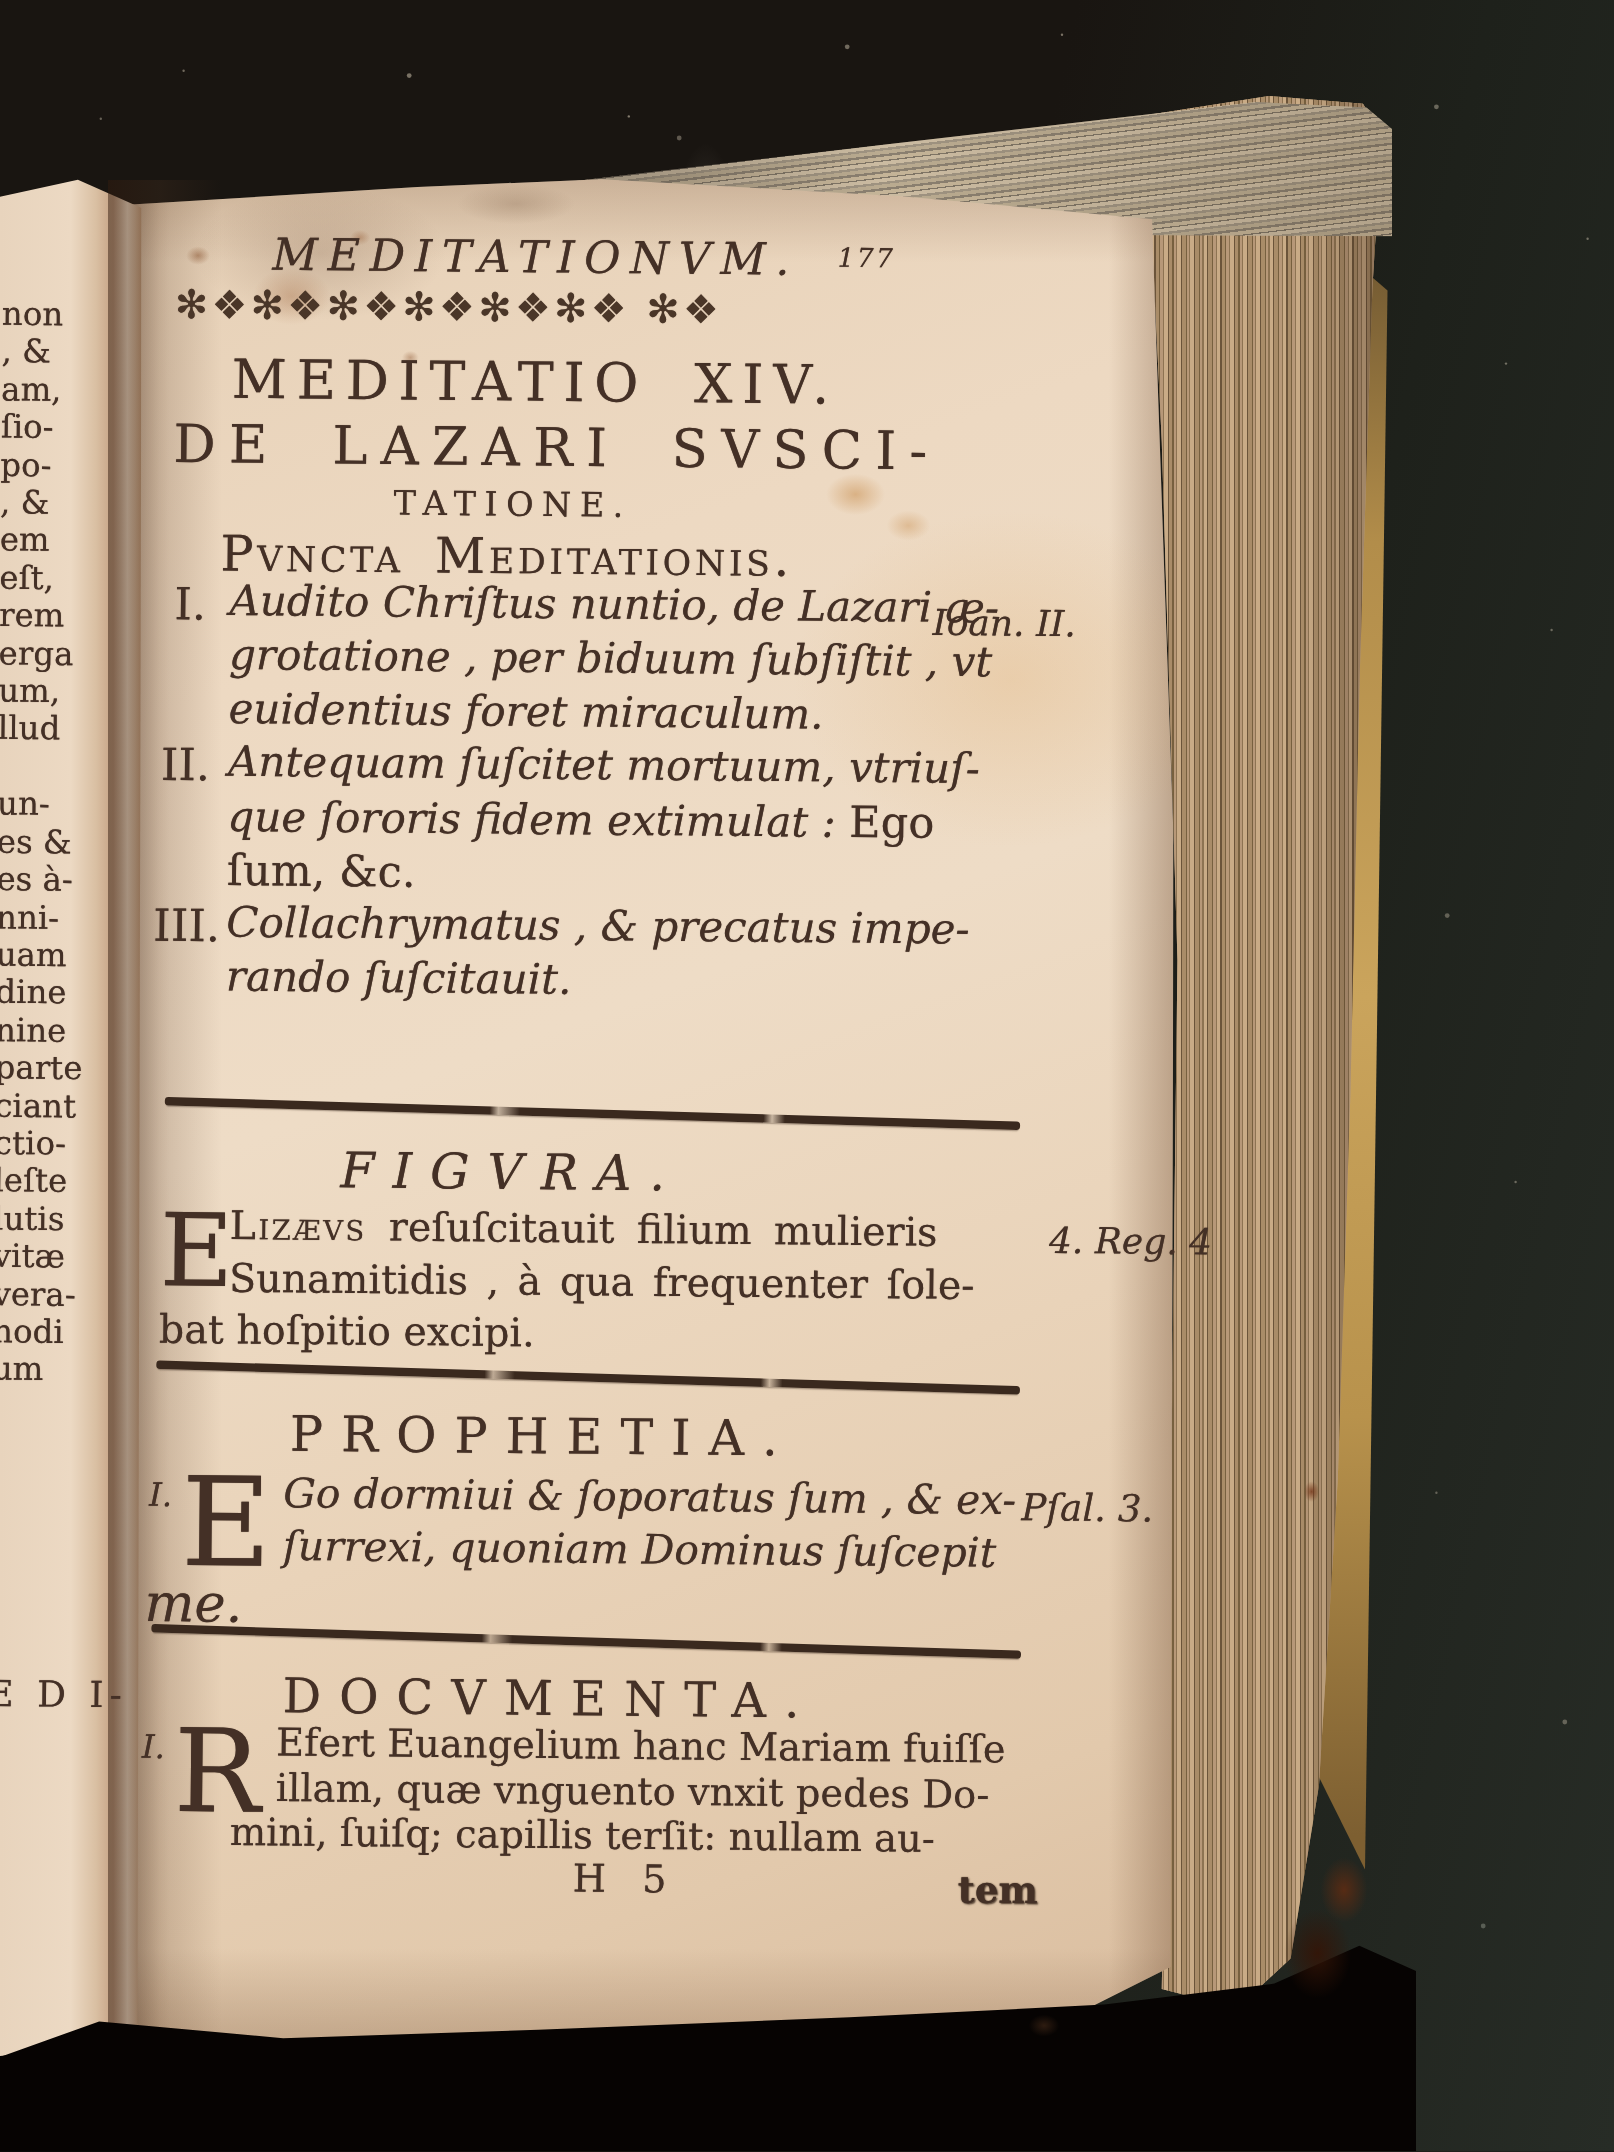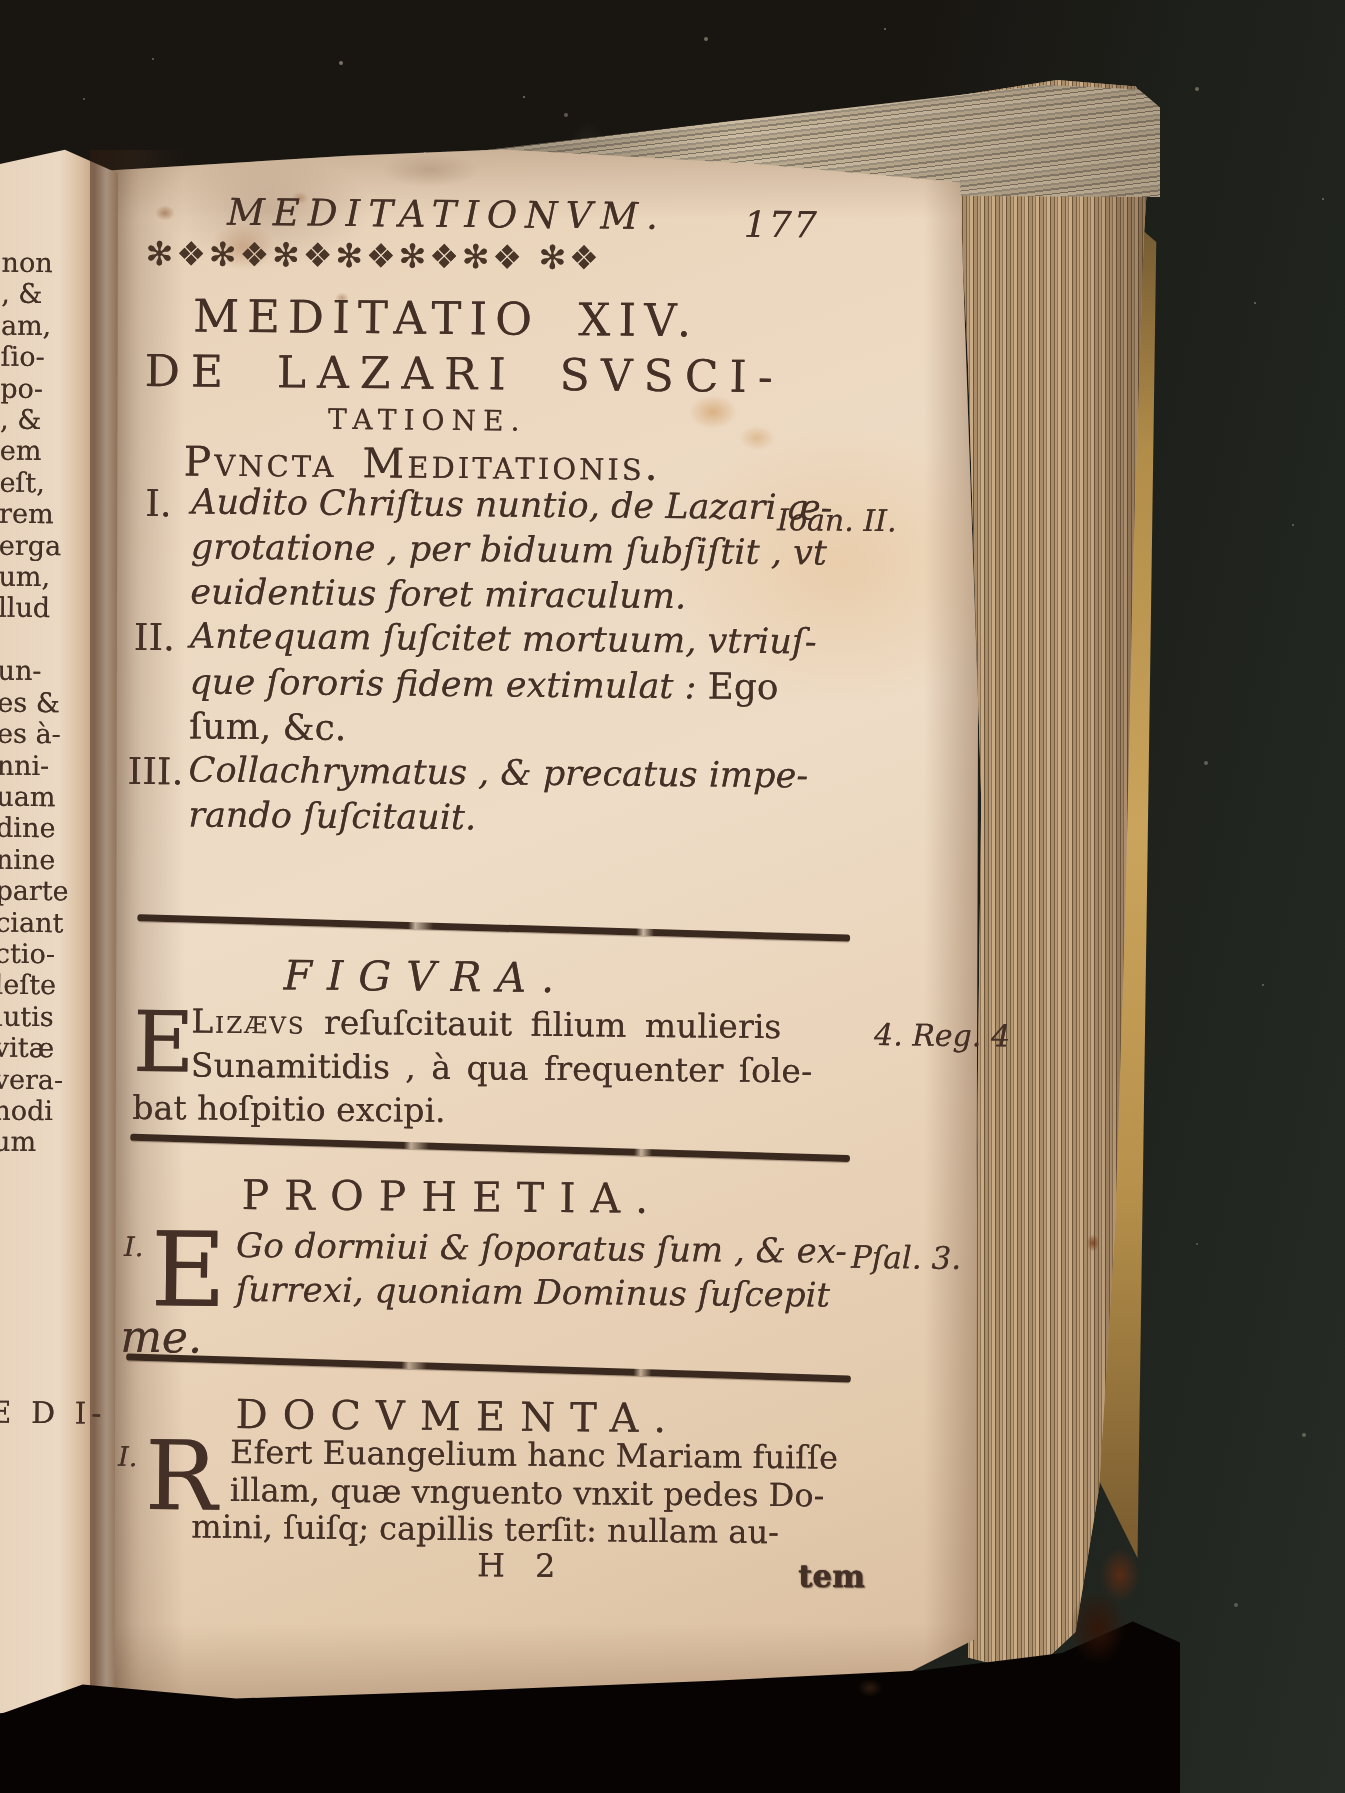--- a/index.html
+++ b/index.html
@@ -117,21 +117,21 @@
 <div class="abs top-edge"></div>
 <div class="abs page-main"></div>
 <div class="abs page-sliver"></div>
 <div class="abs gutter-shade"></div>
 <div class="abs floor-shadow"></div>
 <div class="abs stains"></div>
 
 <div class="text-layer">
 
   <div class="t it" style="left:227px;top:190px;font-size:37px;letter-spacing:8px;word-spacing:4px;">MEDITATIONVM.</div>
-  <div class="t it" style="left:744px;top:198px;font-size:36px;letter-spacing:2px;">177</div>
+  <div class="t it" style="left:698px;top:198px;font-size:22px;letter-spacing:2px;">177</div>
 
   <div class="t orn" style="left:146px;top:234px;font-size:33px;letter-spacing:3px;">✻❖✻❖✻❖✻❖✻❖✻❖ ✻❖</div>
 
   <div class="t" style="left:194px;top:289px;font-size:45px;letter-spacing:8px;word-spacing:16px;">MEDITATIO XIV.</div>
   <div class="t" style="left:146px;top:345px;font-size:44px;letter-spacing:11px;word-spacing:18px;">DE LAZARI SVSCI-</div>
   <div class="t" style="left:330px;top:401px;font-size:28px;letter-spacing:7px;">TATIONE.</div>
 
   <div class="t sc" style="left:186px;top:437px;font-size:41px;letter-spacing:3px;word-spacing:10px;">Pvncta Meditationis.</div>
 
   <div class="t" style="left:148px;top:482px;font-size:37px;">I.</div>
@@ -174,21 +174,21 @@
 
   <div class="rule" style="left:137px;top:1361px;width:725px;transform:rotate(1.2deg);"></div>
 
   <div class="t" style="left:247px;top:1390px;font-size:40px;letter-spacing:15px;">DOCVMENTA.</div>
   <div class="t it" style="left:130px;top:1441px;font-size:27px;">I.</div>
   <div class="t dropcap" style="left:157px;top:1428px;font-size:96px;">R</div>
   <div class="t" style="left:242px;top:1432px;font-size:32px;">Efert Euangelium hanc Mariam fuiſſe</div>
   <div class="t" style="left:242px;top:1470px;font-size:32px;">illam, quæ vnguento vnxit pedes Do-</div>
   <div class="t" style="left:204px;top:1507px;font-size:32px;">mini, ſuiſq; capillis terſit: nullam au-</div>
 
-  <div class="t" style="left:490px;top:1543px;font-size:32px;word-spacing:20px;">H 2</div>
+  <div class="t" style="left:490px;top:1543px;font-size:32px;word-spacing:20px;">H 5</div>
   <div class="t catch" style="left:799px;top:1551px;font-size:31px;">tem</div>
 
   <div class="t frags" style="left:2px;top:248px;font-size:27px;white-space:pre-line;">non
 , &amp;
 am,
 ſio-
 po-
 , &amp;
 em
 eſt,

